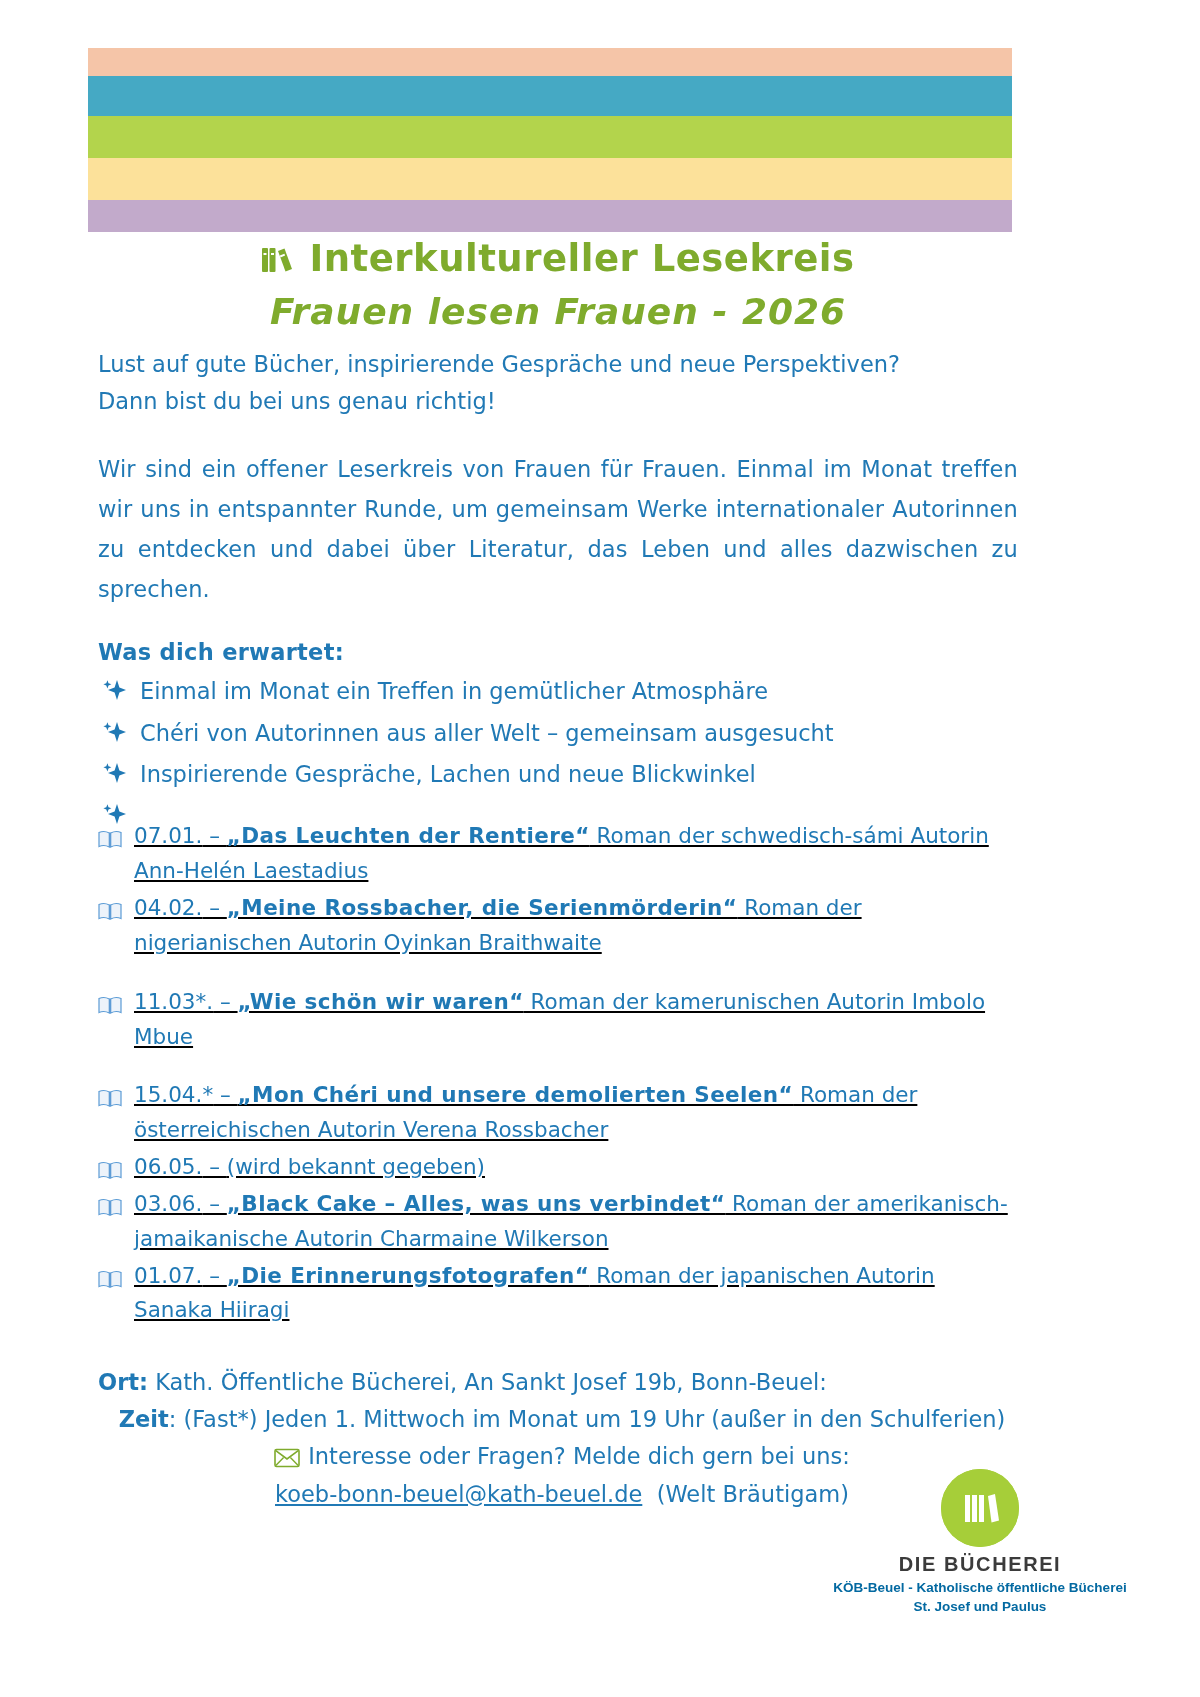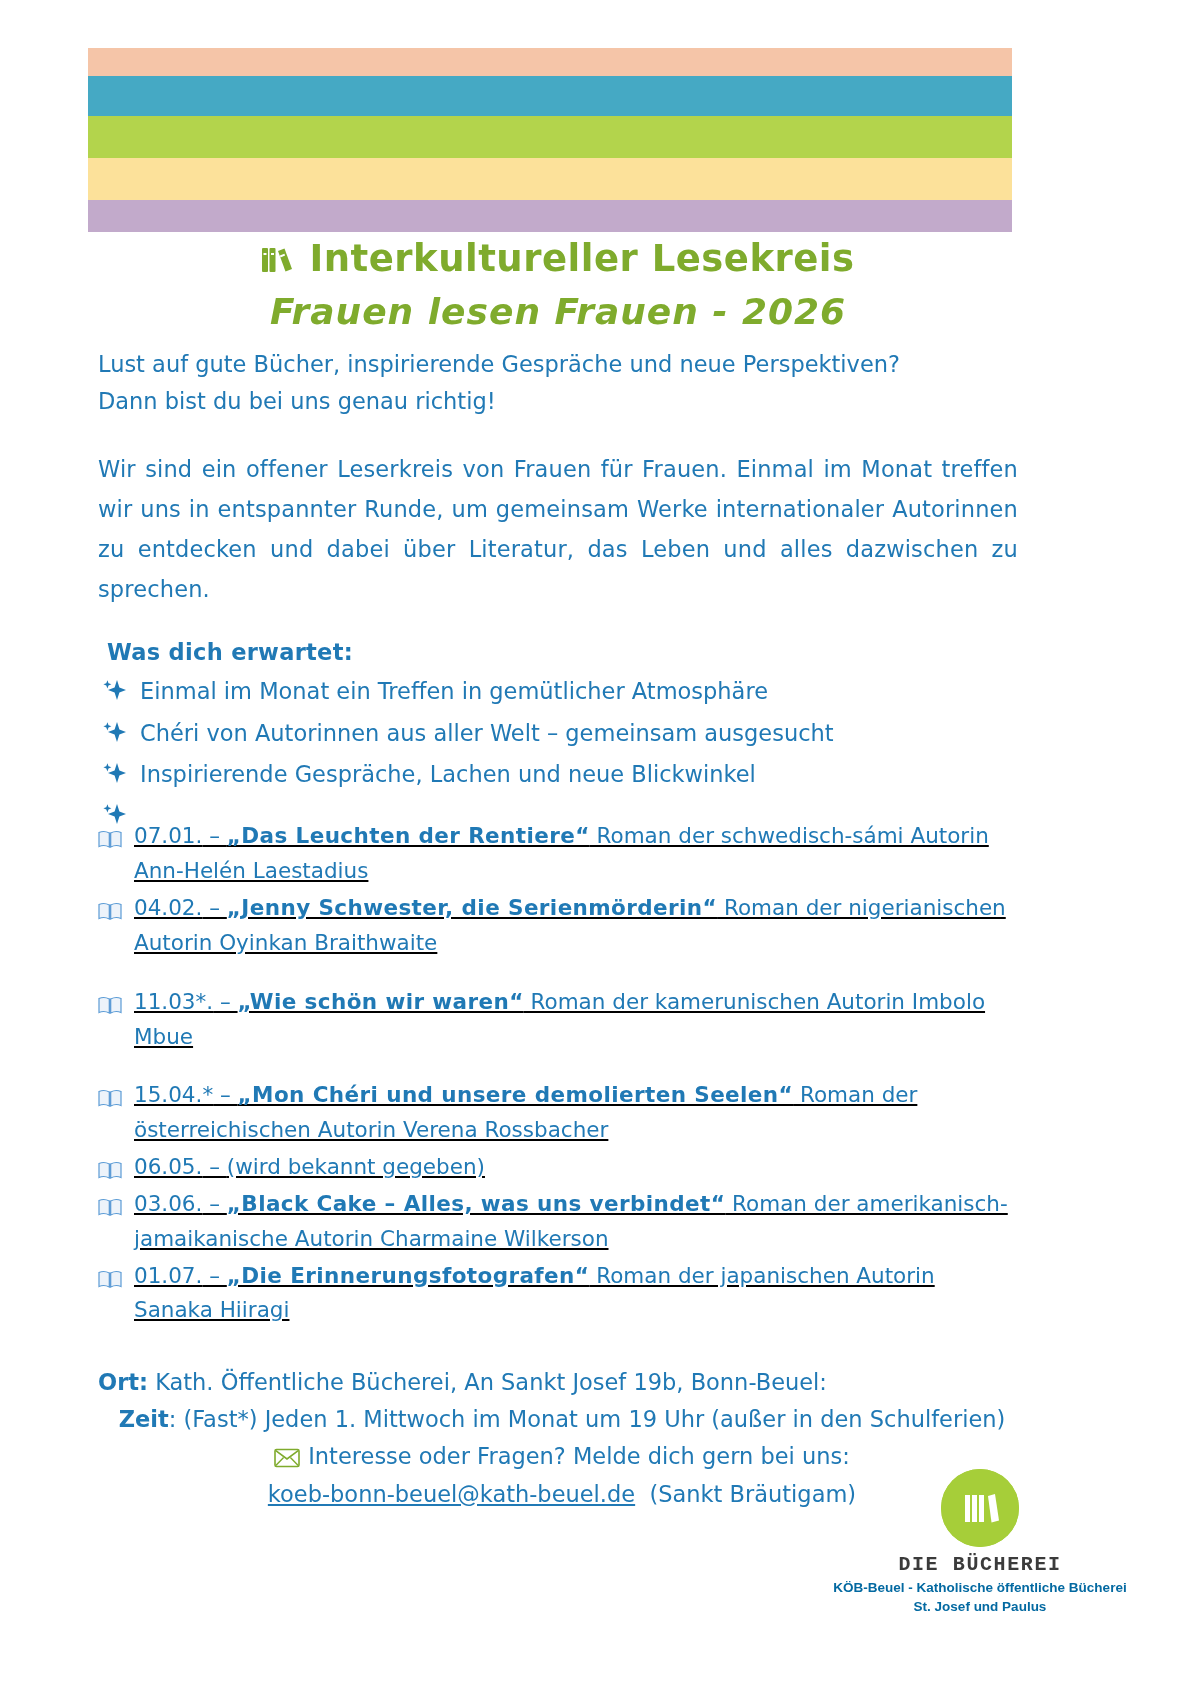--- a/index.html
+++ b/index.html
@@ -89,21 +89,20 @@
     line-height: 1.78;
     letter-spacing: 0.15px;
   }
 
   .section-head {
     margin-top: 30px;
     font-weight: bold;
     font-size: 22.5px;
     color: #2079B5;
     letter-spacing: 0.3px;
-    margin-left: 9px;
   }
 
   ul.perks {
     list-style: none;
     margin: 7px 0 0 0;
     padding: 0;
   }
   ul.perks li {
     position: relative;
     padding-left: 42px;
@@ -177,21 +176,21 @@
   .logo-circle {
     width: 78px;
     height: 78px;
     border-radius: 50%;
     background: #A6CE39;
     margin: 0 auto;
     position: relative;
   }
   .logo-name {
     margin-top: 6px;
-    font-family: Liberation Mono, monospace;
+    font-family: Liberation Sans, sans-serif;
     font-size: 20px;
     font-weight: bold;
     letter-spacing: 1.6px;
     color: #3B3B3B;
   }
   .logo-sub {
     font-family: "Liberation Sans", sans-serif;
     font-size: 13.5px;
     font-weight: bold;
     color: #0369a1;
@@ -288,21 +287,21 @@
         </span><span>07.01.</span><span> – </span><span class="title">„Das Leuchten der Rentiere“</span><span> Roman der schwedisch-sámi Autorin Ann-Helén Laestadius</span>
       </div>
 
       <div class="sched-item">
         <span class="book-icon">
           <svg width="24" height="19" viewBox="0 0 24 19" xmlns="http://www.w3.org/2000/svg">
             <path d="M1 2.5 C4.5 1 8 1.3 11.3 3 L11.3 17 C8 15.3 4.5 15 1 16.5 Z" fill="#EDF3FA" stroke="#5B9BD5" stroke-width="1.2"></path>
             <path d="M23 2.5 C19.5 1 16 1.3 12.7 3 L12.7 17 C16 15.3 19.5 15 23 16.5 Z" fill="#EDF3FA" stroke="#5B9BD5" stroke-width="1.2"></path>
             <rect x="11.2" y="2.6" width="1.6" height="14.6" fill="#5B9BD5"></rect>
           </svg>
-        </span><span>04.02.</span><span> – </span><span class="title">„Jenny Schwester, die Serienmörderin“</span><span> Roman der nigerianischen Autorin Oyinkan Braithwaite</span>
+        </span><span>04.02.</span><span> – </span><span class="title">„Meine Rossbacher, die Serienmörderin“</span><span> Roman der nigerianischen Autorin Oyinkan Braithwaite</span>
       </div>
 
       <div class="sched-item gap">
         <span class="book-icon">
           <svg width="24" height="19" viewBox="0 0 24 19" xmlns="http://www.w3.org/2000/svg">
             <path d="M1 2.5 C4.5 1 8 1.3 11.3 3 L11.3 17 C8 15.3 4.5 15 1 16.5 Z" fill="#EDF3FA" stroke="#5B9BD5" stroke-width="1.2"></path>
             <path d="M23 2.5 C19.5 1 16 1.3 12.7 3 L12.7 17 C16 15.3 19.5 15 23 16.5 Z" fill="#EDF3FA" stroke="#5B9BD5" stroke-width="1.2"></path>
             <rect x="11.2" y="2.6" width="1.6" height="14.6" fill="#5B9BD5"></rect>
           </svg>
         </span><span>11.03*.</span><span> – </span><span class="title">„Wie schön wir waren“</span><span> Roman der kamerunischen Autorin Imbolo Mbue</span>
@@ -359,21 +358,21 @@
       <div class="info-line indent">
         <span class="mail-icon">
           <svg width="26" height="20" viewBox="0 0 26 20" xmlns="http://www.w3.org/2000/svg">
             <rect x="1" y="1.5" width="24" height="17" rx="1.5" fill="#ffffff" stroke="#7FAB2D" stroke-width="1.6"></rect>
             <path d="M1.8 2.6 L13 11 L24.2 2.6" fill="none" stroke="#7FAB2D" stroke-width="1.6"></path>
             <path d="M1.8 17.6 L9.6 9.6 M24.2 17.6 L16.4 9.6" fill="none" stroke="#7FAB2D" stroke-width="1.4"></path>
           </svg>
         </span><span>Interesse oder Fragen? Melde dich gern bei uns:</span>
       </div>
       <div class="info-line indent">
-        <a class="email-link" href="#">koeb-bonn-beuel@kath-beuel.de</a><span>&nbsp; </span><span>(Sankt Bräutigam)</span>
+        <a class="email-link" href="#">koeb-bonn-beuel@kath-beuel.de</a><span>&nbsp; </span><span>(Welt Bräutigam)</span>
       </div>
     </div>
 
   </div>
 
   <div class="logo-block">
     <div class="logo-circle">
       <svg width="78" height="78" viewBox="0 0 78 78" xmlns="http://www.w3.org/2000/svg">
         <circle cx="39" cy="39" r="39" fill="#A6CE39"></circle>
         <rect x="24" y="26" width="5" height="27" fill="#ffffff"></rect>

